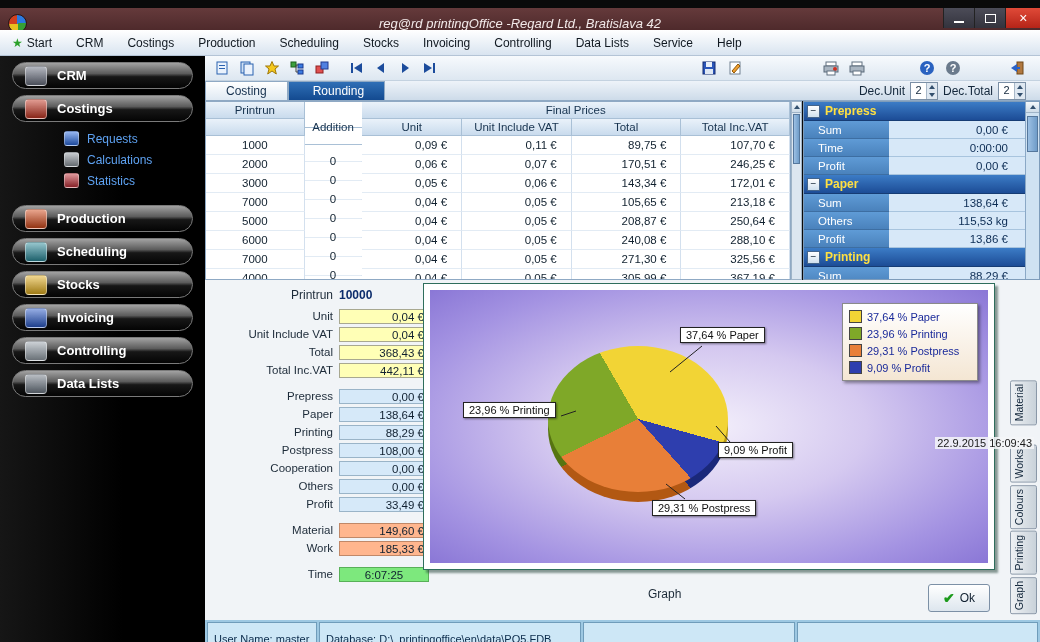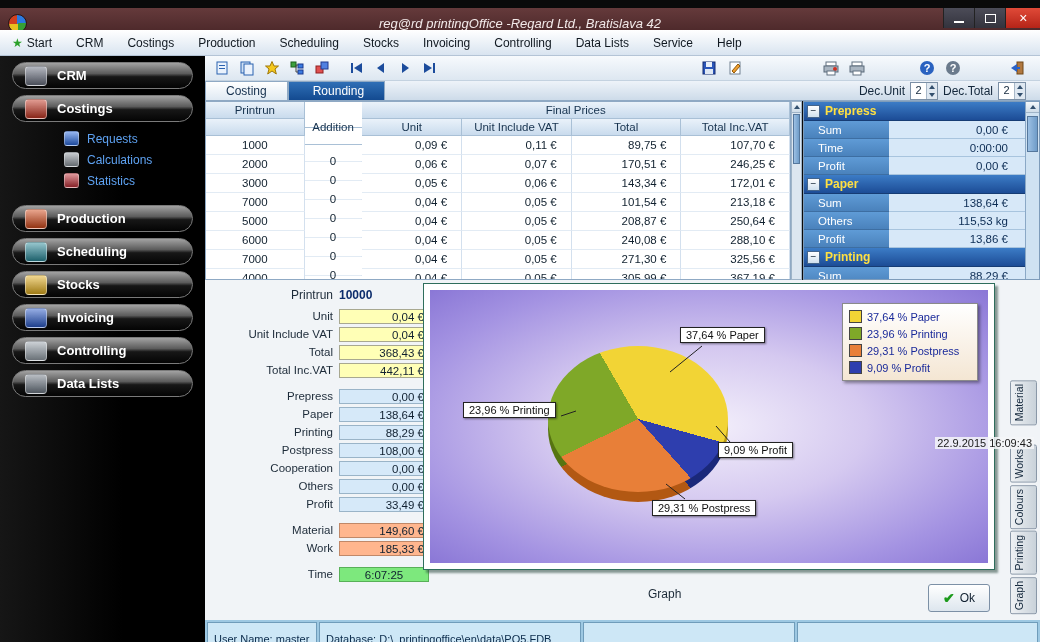--- a/index.html
+++ b/index.html
@@ -453,21 +453,21 @@
           <div class="tcell w2">0,05 €</div>
           <div class="tcell w3">0,06 €</div>
           <div class="tcell w4">143,34 €</div>
           <div class="tcell w5">172,01 €</div>
         </div>
         <div class="trow">
           <div class="tcell w0">7000</div>
           <div class="tcell w1">0</div>
           <div class="tcell w2">0,04 €</div>
           <div class="tcell w3">0,05 €</div>
-          <div class="tcell w4">101,54 €</div>
+          <div class="tcell w4">105,65 €</div>
           <div class="tcell w5">213,18 €</div>
         </div>
         <div class="trow">
           <div class="tcell w0">5000</div>
           <div class="tcell w1">0</div>
           <div class="tcell w2">0,04 €</div>
           <div class="tcell w3">0,05 €</div>
           <div class="tcell w4">208,87 €</div>
           <div class="tcell w5">250,64 €</div>
         </div>

